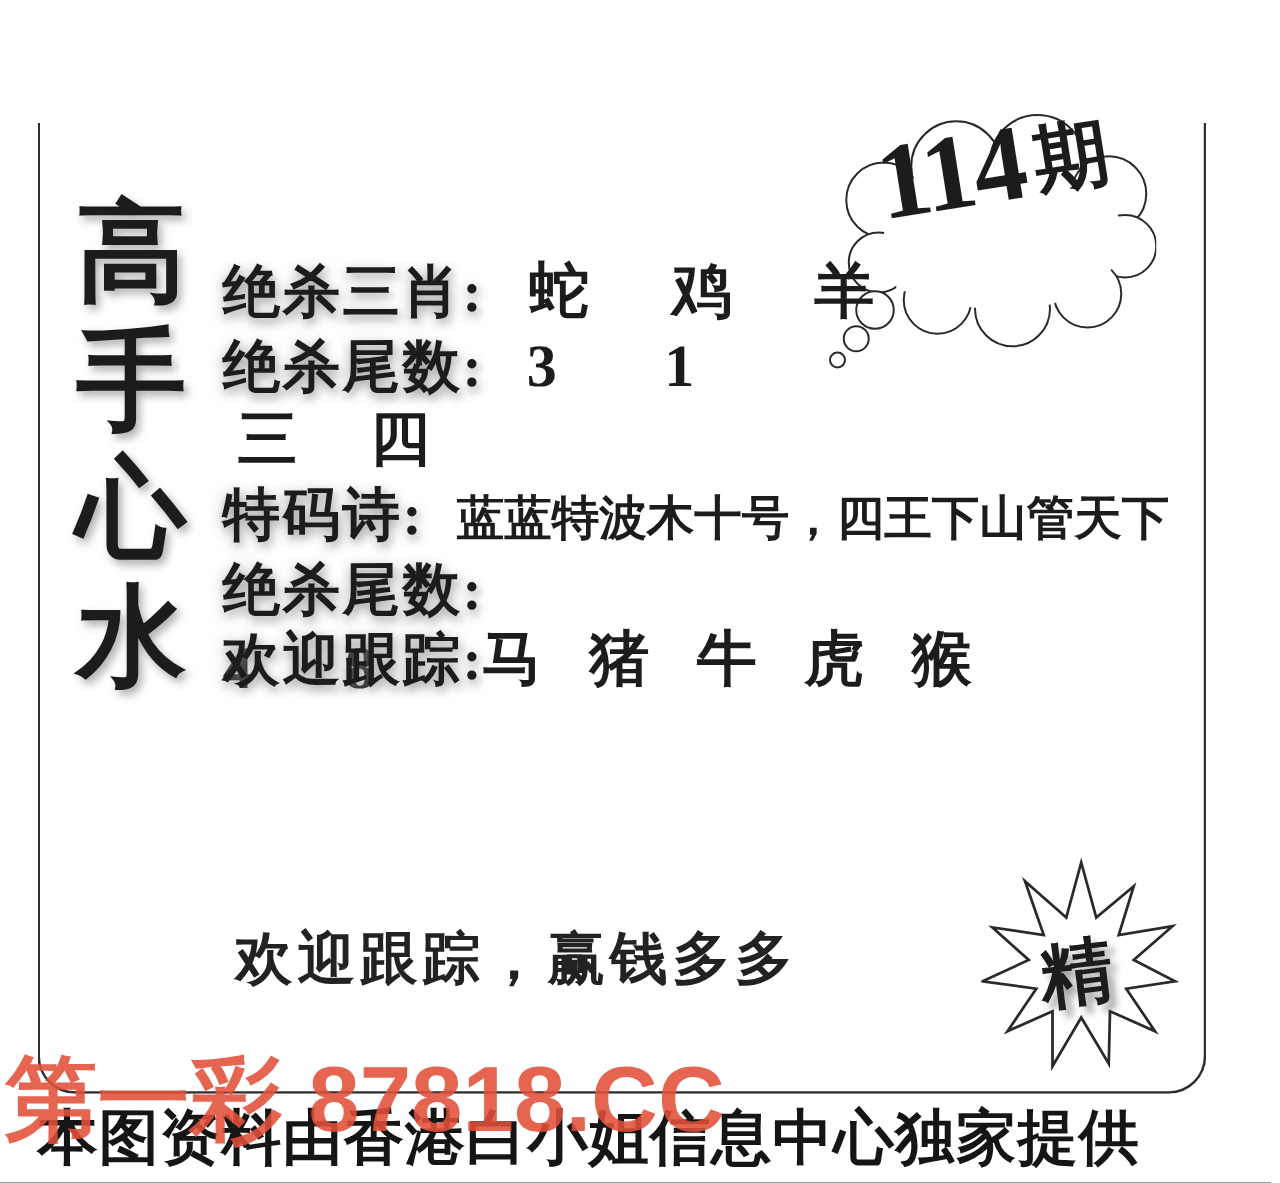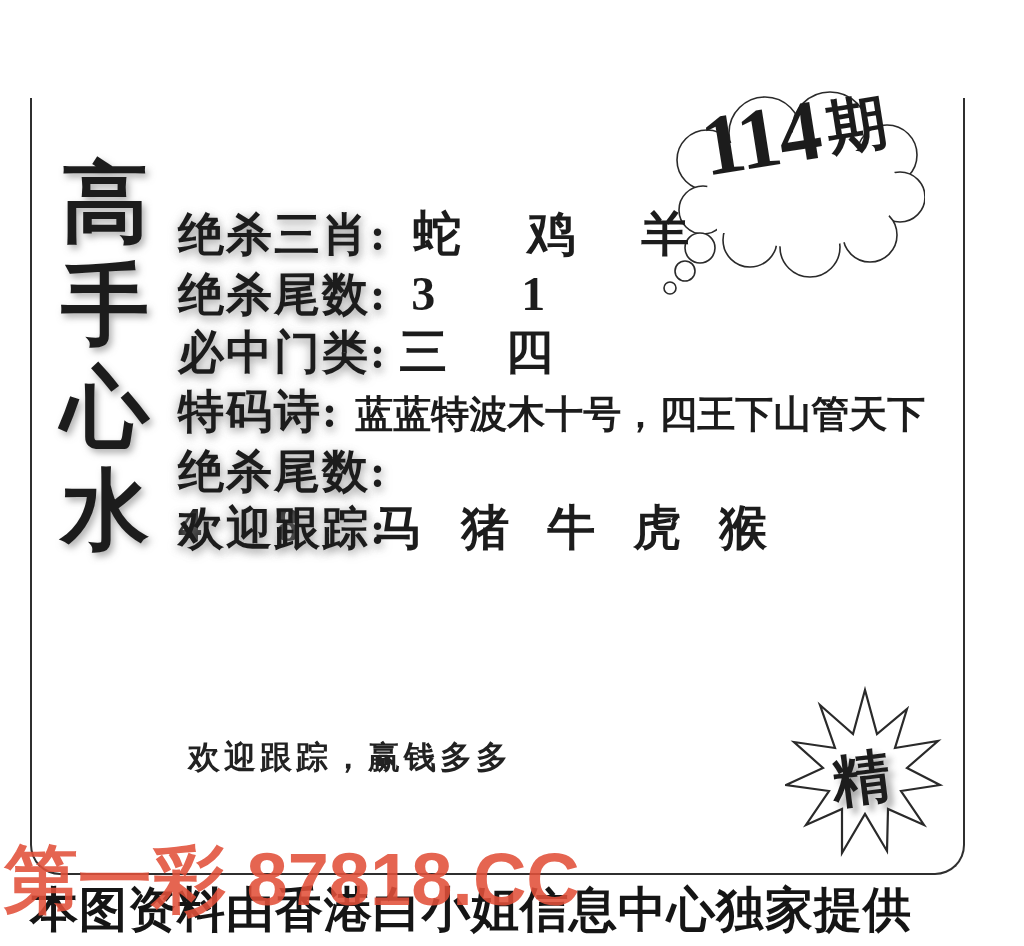--- a/index.html
+++ b/index.html
@@ -16,21 +16,21 @@
   
   .vtitle{
     position:absolute;left:55px;top:158px;width:100px;display:flex;flex-direction:column;
     align-items:center;gap:10px;z-index:2;
   }
   .vtitle .ch{
     font-size:88px;line-height:1.05;font-weight:bold;
     text-shadow:3px 4px 7px rgba(110,110,110,.55);
   }
   
-  .row{position:absolute;left:178px;display:flex;align-items:baseline;white-space:nowrap;z-index:2;}
+  .row{position:absolute;left:178px;display:flex;align-items:baseline;white-space:nowrap;z-index:2;gap:10px;}
   .row .label{
     font-size:46px;font-weight:bold;letter-spacing:2px;line-height:1.15;
     text-shadow:2px 4px 8px rgba(120,120,120,.55), -2px 2px 10px rgba(140,140,140,.4);
   }
   .row .vals{display:flex;align-items:baseline;}
   .row .vals span{font-size:48px;font-weight:bold;line-height:1.1;}
   .r1{top:208px;} .r1 .vals{margin-left:26px;gap:66px;}
   .r2{top:268px;} .r2 .vals{margin-left:24px;gap:86px;}
   .r3{top:326px;} .r3 .vals{margin-left:12px;gap:58px;}
   .r4{top:386px;}
@@ -42,21 +42,21 @@
   .cloud-text{
     position:absolute;left:702px;top:104px;z-index:2;display:flex;align-items:flex-start;gap:8px;
     transform:rotate(-9deg);transform-origin:left center;
   }
   .issue-num{font-size:86px;font-weight:bold;line-height:1;letter-spacing:-2px;}
   .issue-suffix{font-size:60px;font-weight:bold;line-height:1;margin-top:16px;}
   
   .welcome{
     position:absolute;left:188px;top:736px;z-index:2;
     font-family:"Liberation Sans","DejaVu Sans",sans-serif;
-    font-size:32px;font-weight:bold;letter-spacing:4px;color:#222;
+    font-size:46px;font-weight:bold;letter-spacing:4px;color:#222;
   }
   
   .burst-svg{position:absolute;left:785px;top:686px;z-index:2;}
   .seal-char{
     position:absolute;left:832px;top:740px;z-index:3;
     font-size:58px;font-weight:bold;transform:rotate(-7deg);
     text-shadow:5px 6px 6px rgba(60,60,60,.45);
   }
   
   .provider{
@@ -117,21 +117,20 @@
 
 <div class="row r2">
   <span class="label">绝杀尾数:</span>
   <span class="vals">
     <span>3</span>
     <span>1</span>
   </span>
 </div>
 
 <div class="row r3">
-  <span class="label">必中门类:</span>
   <span class="vals">
     <span>三</span>
     <span>四</span>
   </span>
 </div>
 
 <div class="row r4">
   <span class="label">特码诗:</span>
   <span class="poem">蓝蓝特波木十号，四王下山管天下</span>
 </div>

